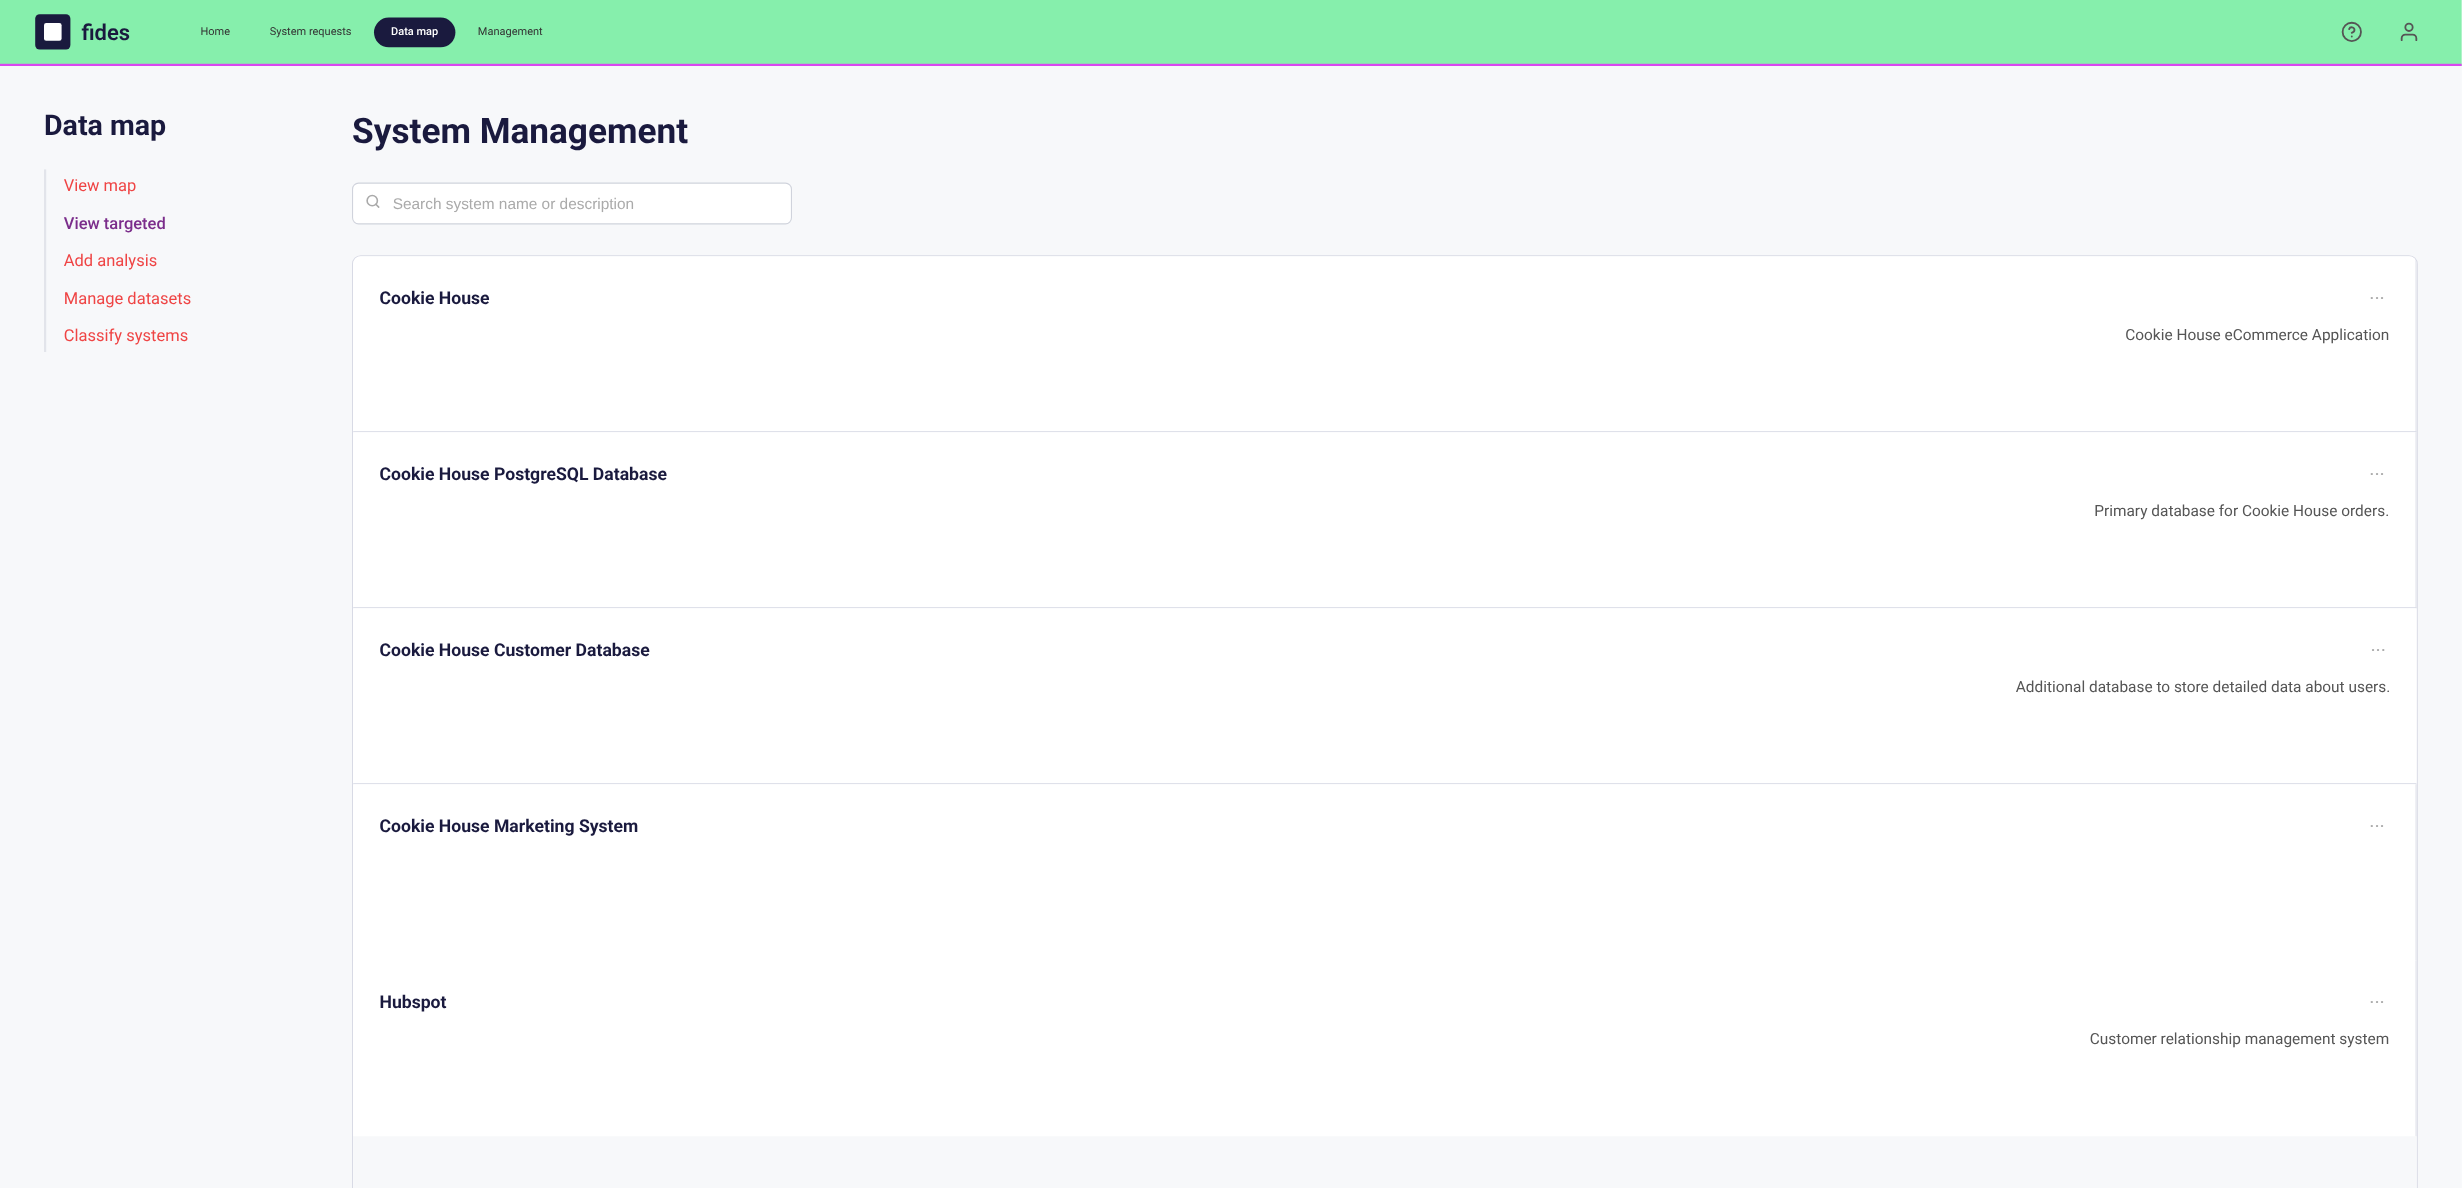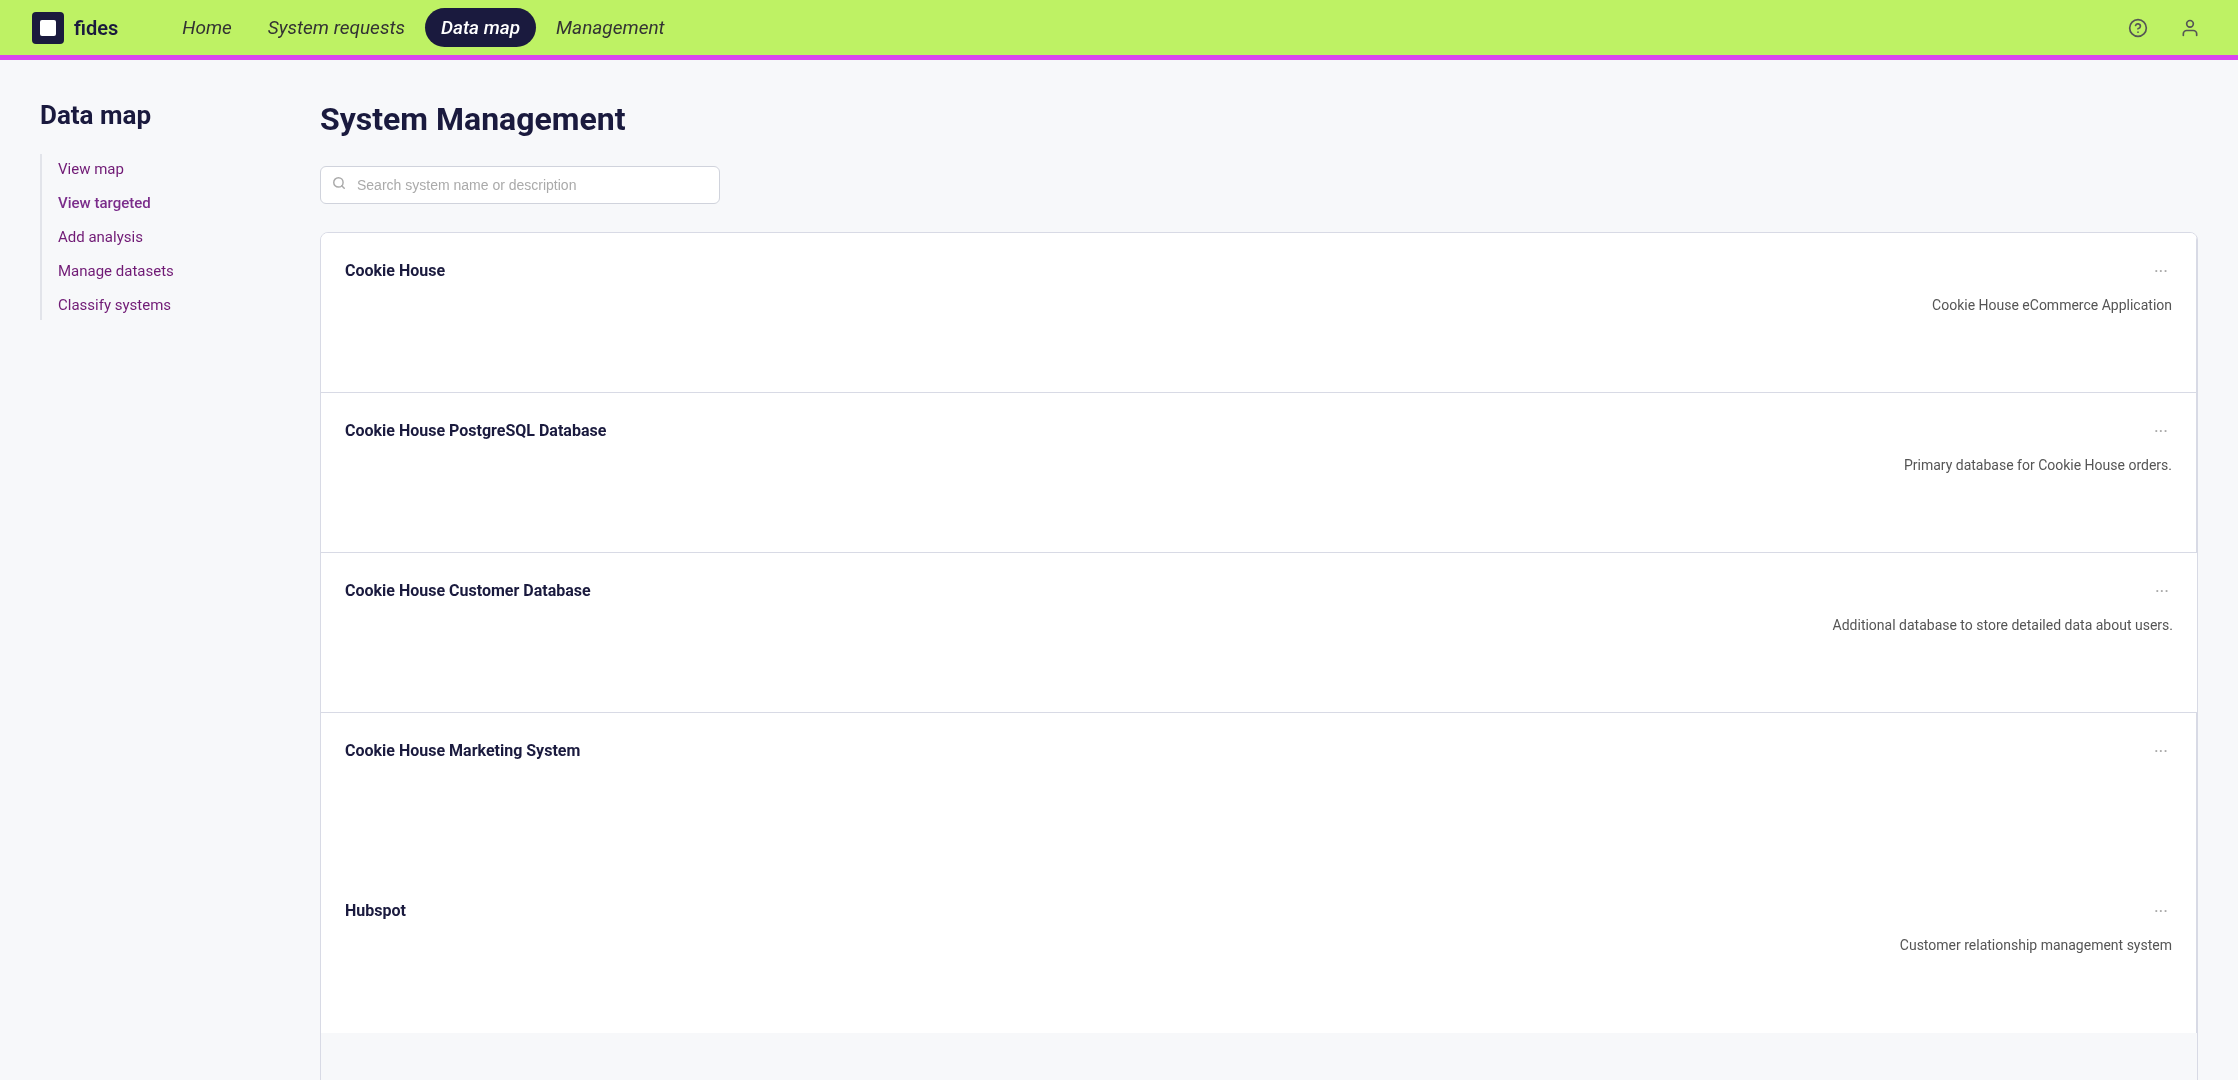--- a/index.html
+++ b/index.html
@@ -9,22 +9,22 @@
     }
     body {
       font-family: -apple-system, BlinkMacSystemFont, 'Segoe UI', Roboto, sans-serif;
       background-color: #f7f8fa;
       color: #1a1a2e;
       min-height: 100vh;
     }
 
     
     .top-nav {
-      background: #bef264;
-      border-bottom: 5px solid #d946ef;
+      background: #86efac;
+      border-bottom: 2px solid #d946ef;
       display: flex;
       align-items: center;
       padding: 0 32px;
       height: 60px;
       gap: 32px;
     }
     .logo-area {
       display: flex;
       align-items: center;
       gap: 10px;
@@ -51,26 +51,25 @@
       color: #1a1a3e;
     }
     .nav-links {
       display: flex;
       align-items: center;
       gap: 4px;
       flex: 1;
     }
     .nav-link {
       padding: 8px 16px;
-      font-size: 19px;
+      font-size: 10px;
       color: #333;
       cursor: pointer;
       border-radius: 20px;
       text-decoration: none;
-      font-style: italic;
     }
     .nav-link.active {
       background: #1a1a3e;
       color: #ffffff;
       font-weight: 500;
     }
     .nav-right {
       display: flex;
       align-items: center;
       gap: 20px;
@@ -108,21 +107,21 @@
     }
     .sidebar-nav {
       display: flex;
       flex-direction: column;
       gap: 4px;
       border-left: 2px solid #e2e4ea;
       padding-left: 16px;
     }
     .sidebar-item {
       font-size: 15px;
-      color: #701a75;
+      color: #ef4444;
       padding: 6px 0;
       cursor: pointer;
     }
     .sidebar-item.active {
       color: #7b2d8b;
       font-weight: 500;
     }
 
     
     .main-content {

